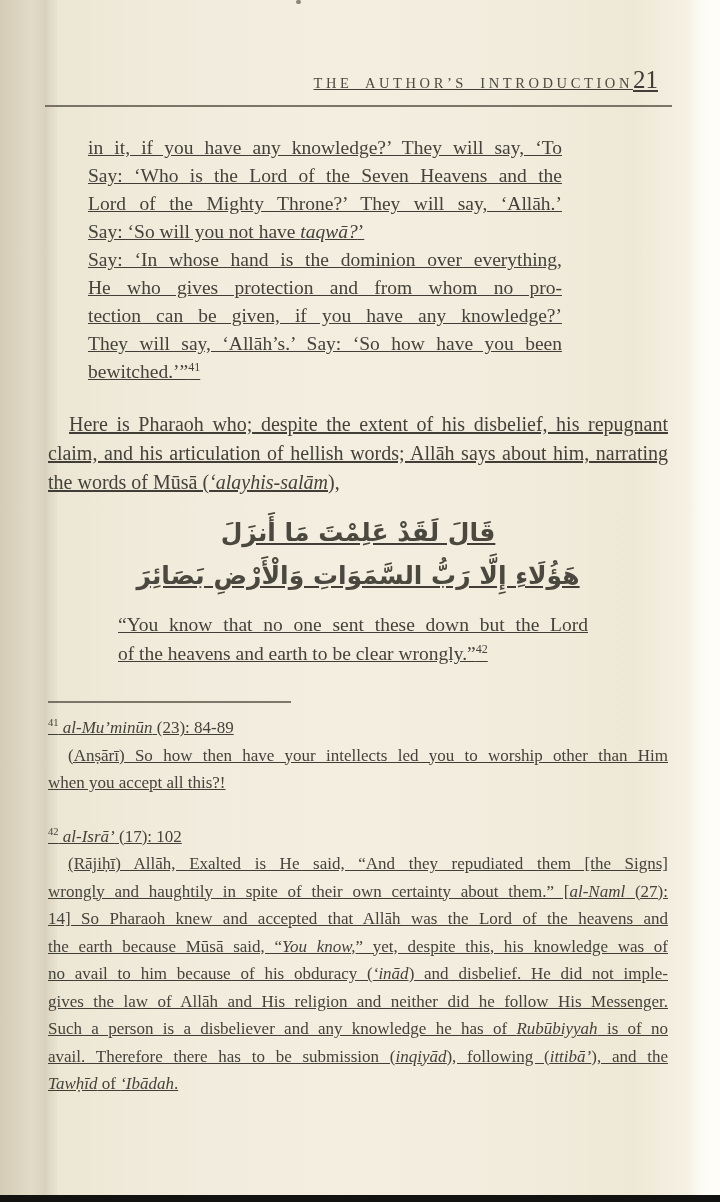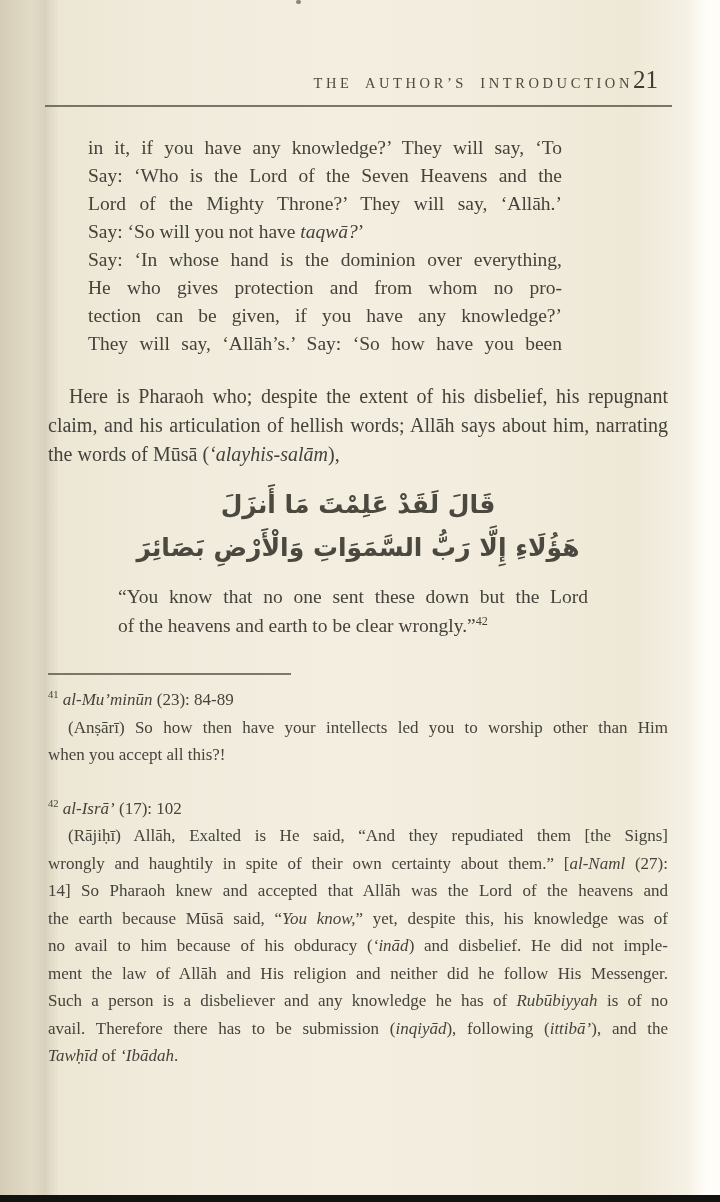--- a/index.html
+++ b/index.html
@@ -6,20 +6,21 @@
   .photo{
     position:relative;
     width:720px;height:1202px;
     overflow:hidden;
     background:linear-gradient(90deg,
       #e3dcc6 0%, #e7e0cc 3%, #ece6d4 7%, #f0ebdb 22%,
       #f3eee0 48%, #f1ecdc 72%, #eee8d6 88%, #f4f0e3 95%,
       #fbf9f0 98%, #fdfcf6 100%);
     font-family:"Liberation Serif","DejaVu Serif",serif;
     color:#403e36;
+    text-decoration:underline;
   }
   .curl-left{
     position:absolute;left:0;top:0;width:58px;height:100%;z-index:0;
     background:linear-gradient(90deg, rgba(120,108,78,.14) 0%, rgba(120,108,78,.06) 55%,
       rgba(120,108,78,.16) 78%, rgba(120,108,78,.02) 100%);
   }
   .curl-right{
     position:absolute;right:0;top:0;width:30px;height:100%;z-index:0;
     background:linear-gradient(90deg, rgba(255,255,255,0) 0%, rgba(255,255,252,.75) 70%, #fefdf8 100%);
   }
@@ -86,20 +87,21 @@
 
     <div class="bquote">
       <span class="line j"><span>in it, if you have any knowledge?’ They will say, ‘To</span></span>
       <span class="line j"><span>Say: ‘Who is the Lord of the Seven Heavens and the</span></span>
       <span class="line j"><span>Lord of the Mighty Throne?’ They will say, ‘Allāh.’</span></span>
       <span class="line"><span>Say: ‘So will you not have </span><span class="it">taqwā?</span><span>’</span></span>
       <span class="line j"><span>Say: ‘In whose hand is the dominion over everything,</span></span>
       <span class="line j"><span>He who gives protection and from whom no pro-</span></span>
       <span class="line j"><span>tection can be given, if you have any knowledge?’</span></span>
       <span class="line j"><span>They will say, ‘Allāh’s.’ Say: ‘So how have you been</span></span>
+      <span class="line"><span>bewitched.’”</span><span class="sup">41</span></span>
     </div>
 
     <div class="para"><span>Here is Pharaoh who; despite the extent of his disbelief, his repugnant claim, and his articulation of hellish words; Allāh says about him, narrating the words of Mūsā (</span><span class="it">‘alayhis-salām</span><span>),</span></div>
 
     <div class="arabic">
       <span class="line">قَالَ لَقَدْ عَلِمْتَ مَا أَنزَلَ</span>
       <span class="line">هَؤُلَاءِ إِلَّا رَبُّ السَّمَوَاتِ وَالْأَرْضِ بَصَائِرَ</span>
     </div>
 
     <div class="trans">
@@ -115,21 +117,21 @@
       <span class="line"><span>when you accept all this?!</span></span>
     </div>
 
     <div class="footnote fn2">
       <span class="line"><span class="sup">42</span><span class="it"> al-Isrā’</span><span> (17): 102</span></span>
       <span class="line j indent"><span>(Rājiḥī) Allāh, Exalted is He said, “And they repudiated them [the Signs]</span></span>
       <span class="line j"><span>wrongly and haughtily in spite of their own certainty about them.” [</span><span class="it">al-Naml</span><span> (27):</span></span>
       <span class="line j"><span>14] So Pharaoh knew and accepted that Allāh was the Lord of the heavens and</span></span>
       <span class="line j"><span>the earth because Mūsā said, “</span><span class="it">You know,</span><span>” yet, despite this, his knowledge was of</span></span>
       <span class="line j"><span>no avail to him because of his obduracy (</span><span class="it">‘inād</span><span>) and disbelief. He did not imple-</span></span>
-      <span class="line j"><span>ment the law of Allāh and His religion and neither did he follow His Messenger.</span></span>
+      <span class="line j"><span>gives the law of Allāh and His religion and neither did he follow His Messenger.</span></span>
       <span class="line j"><span>Such a person is a disbeliever and any knowledge he has of </span><span class="it">Rubūbiyyah</span><span> is of no</span></span>
       <span class="line j"><span>avail. Therefore there has to be submission (</span><span class="it">inqiyād</span><span>), following (</span><span class="it">ittibā’</span><span>), and the</span></span>
       <span class="line"><span class="it">Tawḥīd</span><span> of </span><span class="it">‘Ibādah</span><span>.</span></span>
     </div>
 
   </div>
 
   <div class="bottom-edge"></div>
 </div>
 

